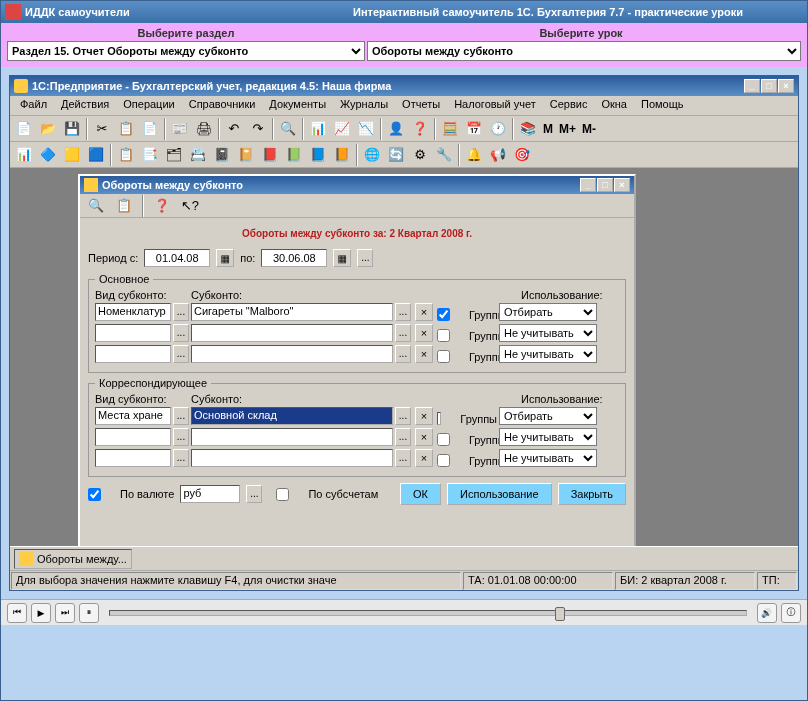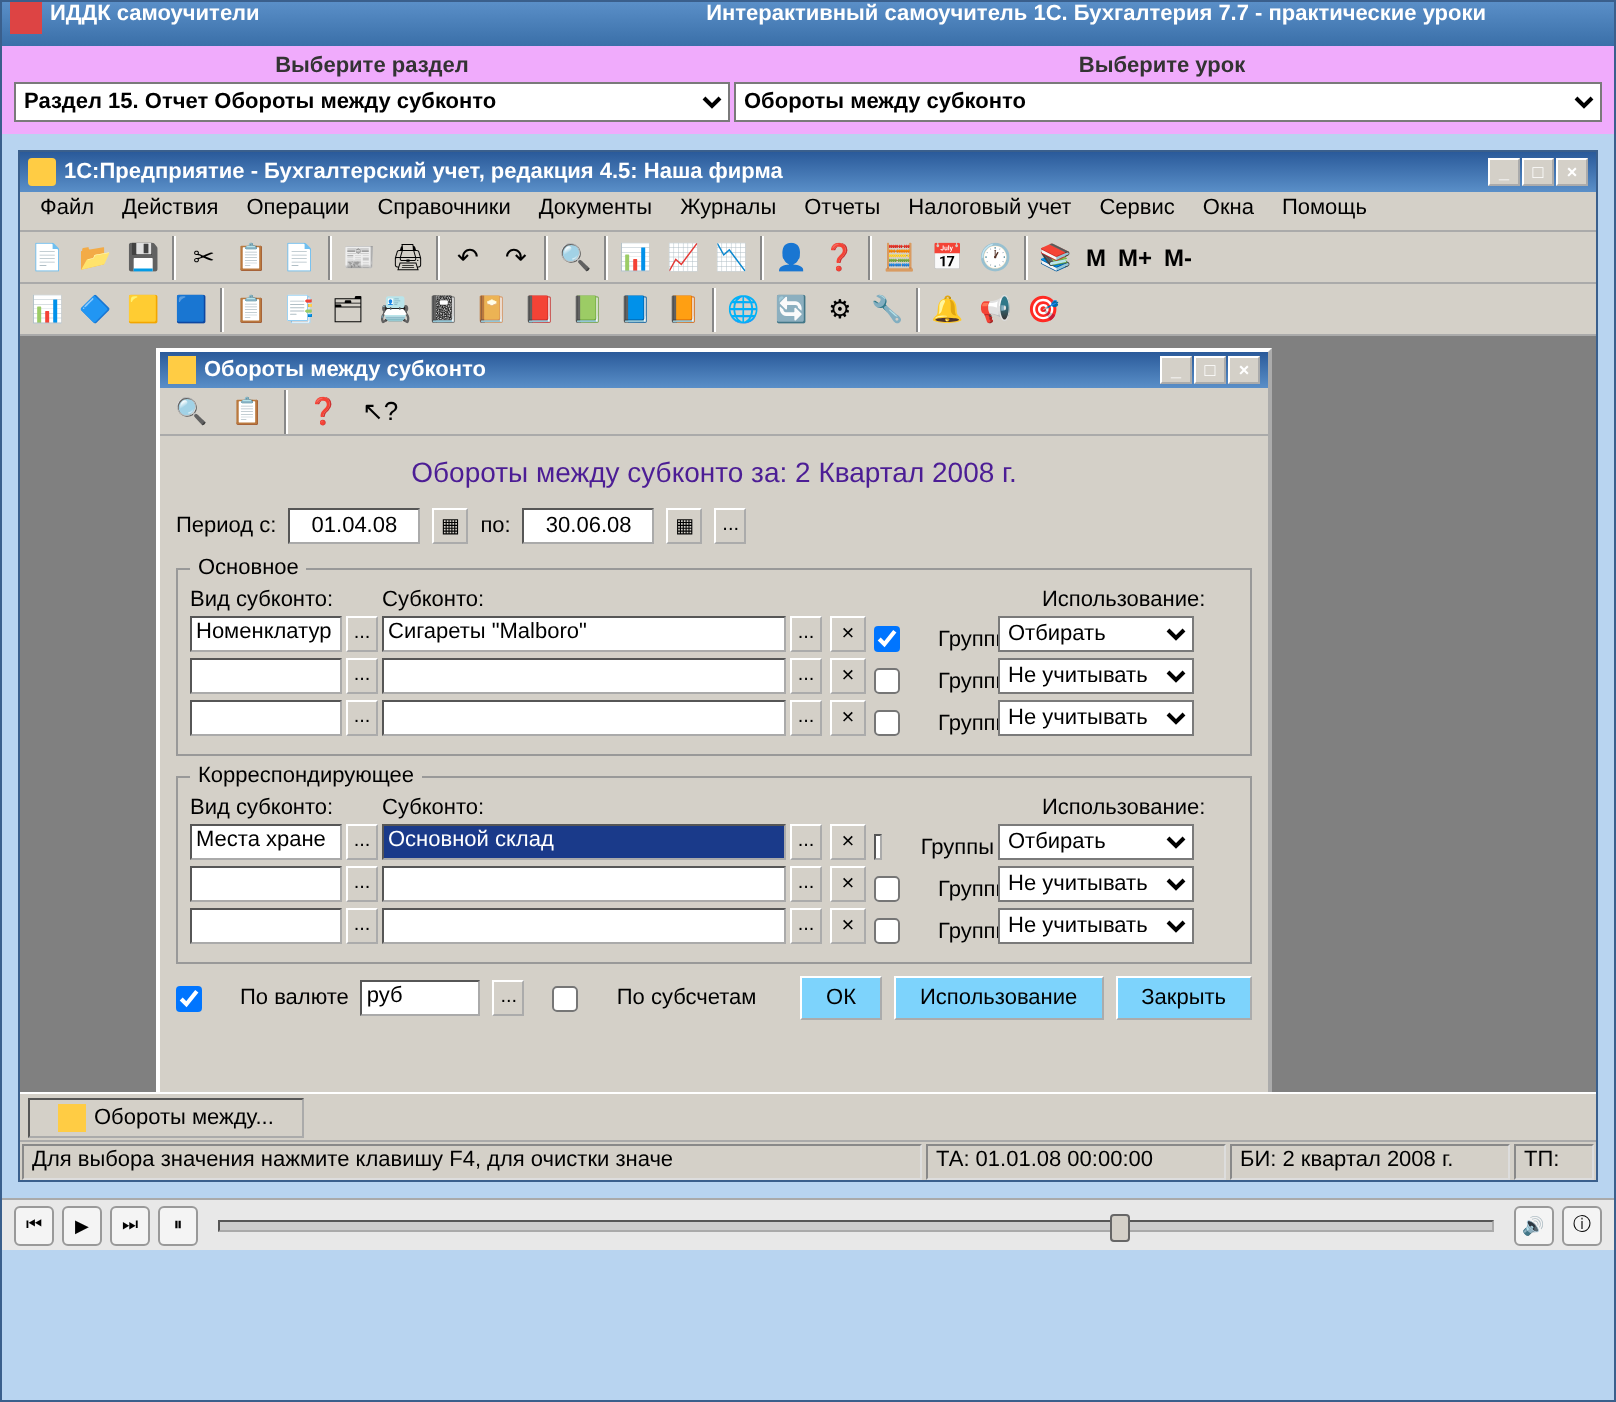--- a/index.html
+++ b/index.html
@@ -1,18 +1,18 @@
 <!DOCTYPE html>
 <html><head>
 <meta charset="utf-8">
 <style>
 *{box-sizing:border-box;margin:0;padding:0;font-family:Tahoma,Arial,sans-serif;font-size:11px}
 body{background:#6b8cae;width:808px;height:701px;overflow:hidden;position:relative}
 .outer-window{width:808px;height:701px;background:#b8d4f0;border:1px solid #3a5f8c}
-.outer-titlebar{height:22px;background:linear-gradient(#5a8fc8,#3a6fa8);display:flex;align-items:flex-start;padding:0 4px;color:#fff;font-weight:bold}
+.outer-titlebar{height:22px;background:linear-gradient(#5a8fc8,#3a6fa8);display:flex;align-items:center;padding:0 4px;color:#fff;font-weight:bold}
 .outer-titlebar .icon{width:16px;height:16px;background:#d44;margin-right:4px}
 .outer-titlebar .title-left{flex:0 0 auto}
 .outer-titlebar .title-right{flex:1;text-align:right;padding-right:60px}
 .selector-area{background:#f0abfc;padding:4px 6px 6px 6px}
 .selector-labels{display:flex}
 .selector-labels .lbl{font-weight:bold;color:#333}
 .selector-labels .lbl:first-child{flex:0 0 358px;text-align:center}
 .selector-labels .lbl:last-child{flex:1;text-align:center;padding-right:4px}
 .selector-row{display:flex;gap:2px;margin-top:2px}
 .selector-row select{border:1px solid #7a7a7a;background:#fff;height:20px;font-size:11px;font-weight:bold}
@@ -28,21 +28,21 @@
 .toolbar{height:26px;background:#d4d0c8;display:flex;align-items:center;padding:1px 2px;border-bottom:1px solid #aaa}
 .tbtn{width:22px;height:22px;border:1px solid transparent;display:inline-flex;align-items:center;justify-content:center;cursor:pointer;font-size:13px;margin:0 1px}
 .tsep{width:2px;height:22px;border-left:1px solid #888;border-right:1px solid #fff;margin:0 2px}
 .mtxt{padding:0 3px;font-weight:bold;font-size:12px}
 .mdi-area{flex:1;background:#808080;position:relative;overflow:hidden}
 .dialog{position:absolute;left:68px;top:6px;width:558px;height:394px;background:#d4d0c8;border:2px outset #fff}
 .dialog-titlebar{height:18px;background:linear-gradient(#2a5a9a,#5a8fc8);display:flex;align-items:center;padding:0 4px;color:#fff;font-weight:bold;font-size:11px}
 .dialog-titlebar .icon{width:14px;height:14px;background:#fc4;margin-right:4px}
 .dialog-toolbar{height:24px;display:flex;align-items:center;padding:2px 4px;gap:4px;border-bottom:1px solid #aaa}
 .dialog-body{padding:4px 8px}
-.report-title{text-align:center;color:#4c1d95;font-weight:normal;font-size:14px;margin:6px 0 10px 0}
+.report-title{text-align:center;color:#b91c1c;font-weight:bold;font-size:10px;margin:6px 0 10px 0}
 .period-row{display:flex;align-items:center;gap:6px;margin-bottom:6px}
 .period-row input[type=text]{width:66px;height:18px;border:1px inset #aaa;background:#fff;text-align:center;font-size:11px}
 .pick-btn{width:18px;height:18px;border:1px outset #fff;background:#d4d0c8;cursor:pointer;font-size:10px;display:inline-flex;align-items:center;justify-content:center}
 fieldset{border:1px solid #999;padding:4px 6px 6px 6px;margin-bottom:4px}
 legend{padding:0 4px;font-size:11px}
 .hdr-row{display:flex;gap:8px;font-size:11px;margin-bottom:2px}
 .hdr-row .h1{width:88px}
 .hdr-row .h2{width:218px}
 .hdr-row .h3{margin-left:auto;width:98px}
 .field-row{display:flex;align-items:flex-end;gap:2px;margin-bottom:3px}
@@ -52,21 +52,21 @@
 .sel{height:18px;width:98px;border:1px solid #7a7a7a;background:#fff;font-size:11px}
 .dots{width:16px;height:18px;border:1px outset #fff;background:#d4d0c8;cursor:pointer;font-size:10px;text-align:center;line-height:16px}
 .xbtn{width:18px;height:18px;border:1px outset #fff;background:#d4d0c8;cursor:pointer;font-size:11px;text-align:center;line-height:16px;margin:0 2px}
 .chk{display:flex;align-items:center;gap:19px;width:60px}
 .chk input{width:13px;height:13px}
 .highlighted{background:#1a3a8a;color:#fff}
 .checkmark-red{width:13px;height:13px;border:1px inset #aaa;background:#fff;display:inline-flex;align-items:center;justify-content:center;color:#d00;font-size:11px;font-weight:bold}
 .bottom-row{display:flex;align-items:center;gap:6px;margin:6px 0}
 .action-btn{height:22px;padding:0 12px;border:1px outset #fff;background:#7dd3fc;cursor:pointer;font-size:11px}
 .taskbar{height:24px;background:#d4d0c8;display:flex;align-items:center;padding:2px 4px;border-top:1px solid #fff}
-.task-btn{height:20px;padding:2px 14px;border:1px inset #aaa;background:#d4d0c8;display:flex;align-items:center;gap:4px;font-size:11px}
+.task-btn{height:20px;padding:2px 4px;border:1px inset #aaa;background:#d4d0c8;display:flex;align-items:center;gap:4px;font-size:11px}
 .task-btn .icon{width:14px;height:14px;background:#fc4}
 .statusbar{height:20px;background:#d4d0c8;display:flex;align-items:center;border-top:1px solid #aaa;font-size:11px}
 .status-cell{border:1px inset #ddd;height:18px;padding:1px 4px;margin:0 1px;white-space:nowrap;overflow:hidden}
 .player{height:26px;background:#e8e8e8;border-top:1px solid #aaa;display:flex;align-items:center;padding:2px 6px;gap:4px}
 .pbtn{width:20px;height:20px;border:1px solid #999;border-radius:3px;background:#f4f4f4;cursor:pointer;display:flex;align-items:center;justify-content:center;font-size:9px}
 .progress{flex:1;height:6px;background:#ccc;border:1px inset #aaa;position:relative;margin:0 6px}
 .progress .thumb{position:absolute;left:70%;top:-4px;width:10px;height:14px;background:#d4d0c8;border:1px solid #666;border-radius:2px}
 </style>
 </head>
 <body>

